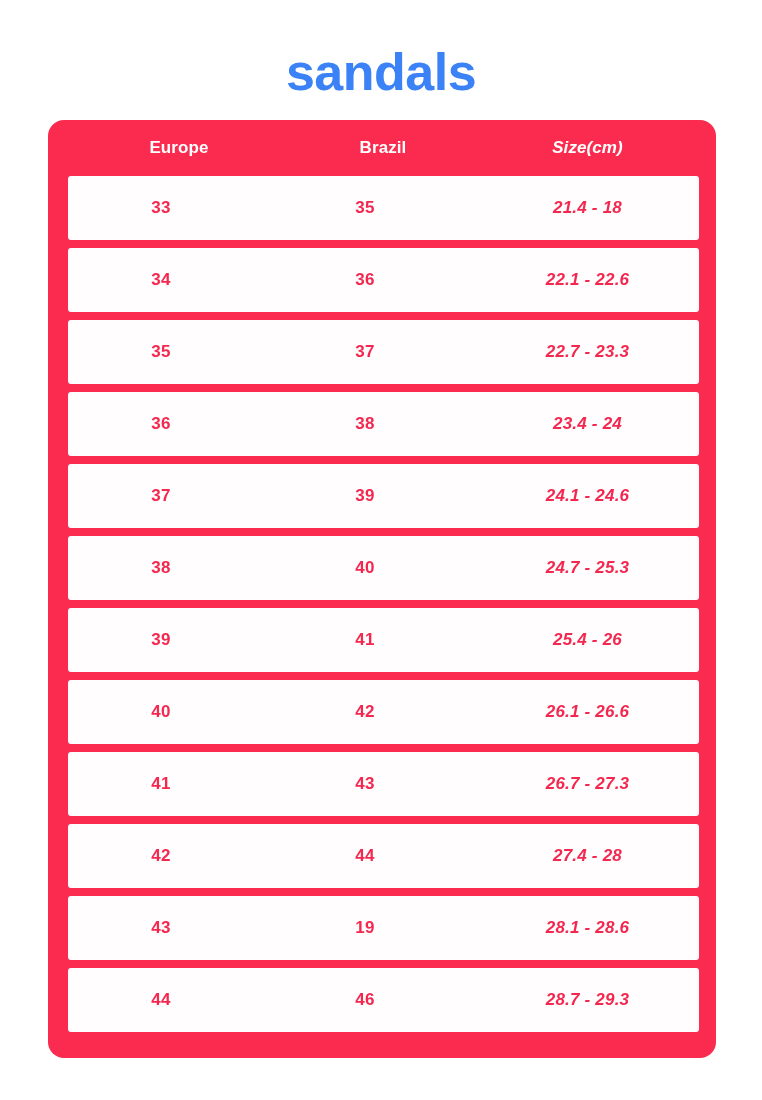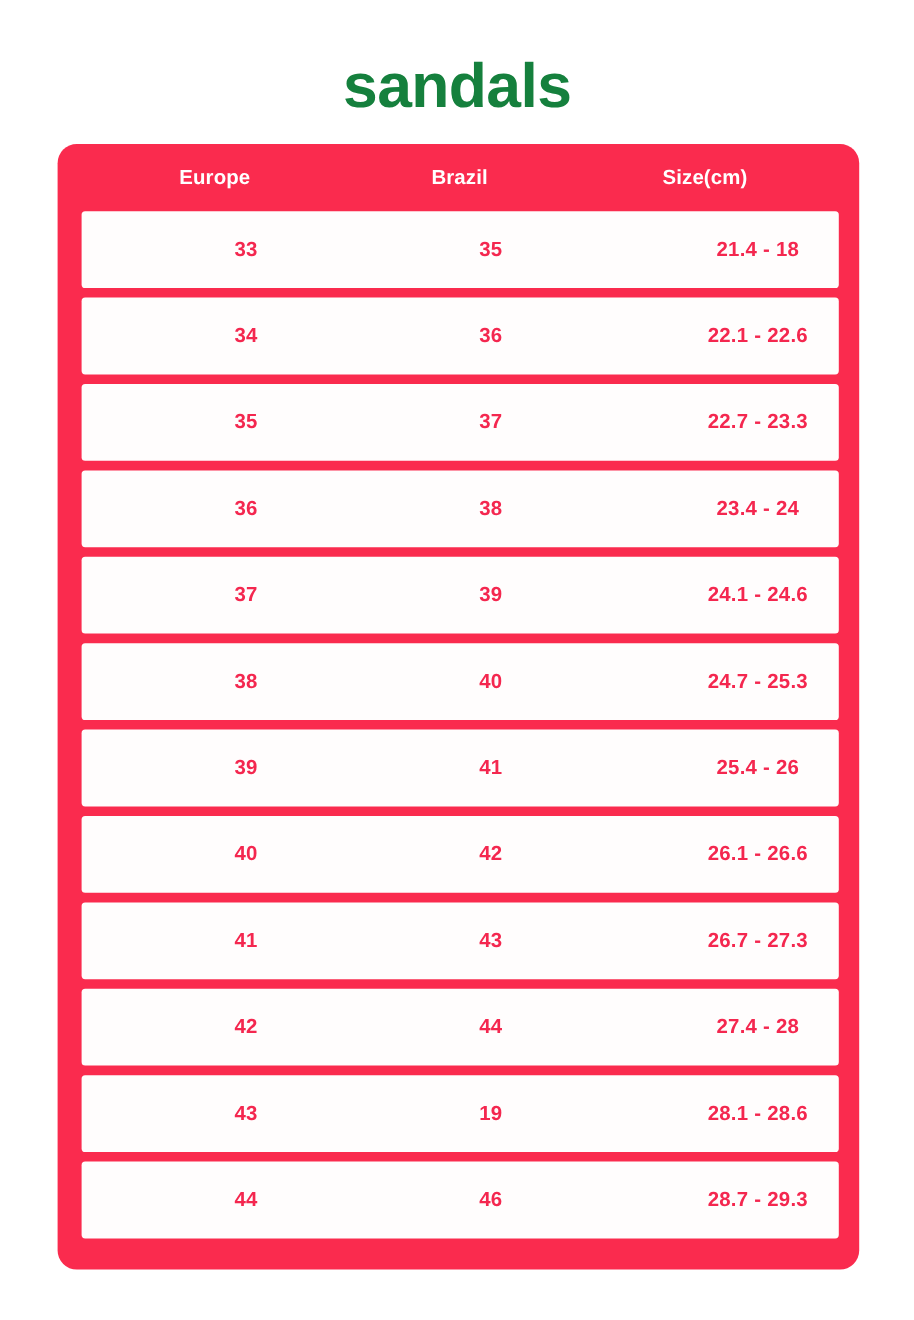--- a/index.html
+++ b/index.html
@@ -28,21 +28,21 @@
   .title {
     position: absolute;
     top: 42px;
     left: 0;
     width: 762px;
     text-align: center;
     font-size: 52px;
     line-height: 60px;
     font-weight: 800;
     letter-spacing: -0.5px;
-    color: #15803d;
+    color: #3b82f6;
     text-transform: lowercase;
   }
 
   
   .table-card {
     position: absolute;
     left: 48px;
     top: 120px;
     width: 668px;
     height: 938px;
@@ -62,36 +62,35 @@
     font-size: 17px;
     font-weight: 700;
     color: #ffffff;
     text-align: center;
     letter-spacing: 0.1px;
   }
 
   
   .col-0 { width: 186px; flex: 0 0 186px; }
   .col-1 { width: 222px; flex: 0 0 222px; }
-  .col-2 { width: 223px; flex: 0 0 223px; }
+  .col-2 { width: 223px; flex: 0 0 223px; font-style: italic; }
 
   
   .table-body {
     display: flex;
     flex-direction: column;
     gap: 8px;
   }
 
   .data-row {
     display: flex;
     align-items: center;
     height: 64px;
     background: #FFFDFD;
     border-radius: 3px;
-    padding-left: 44px;
   }
 
   .data-cell {
     font-size: 17px;
     font-weight: 700;
     color: #F4274F;
     text-align: center;
     letter-spacing: 0.2px;
   }
 </style>

